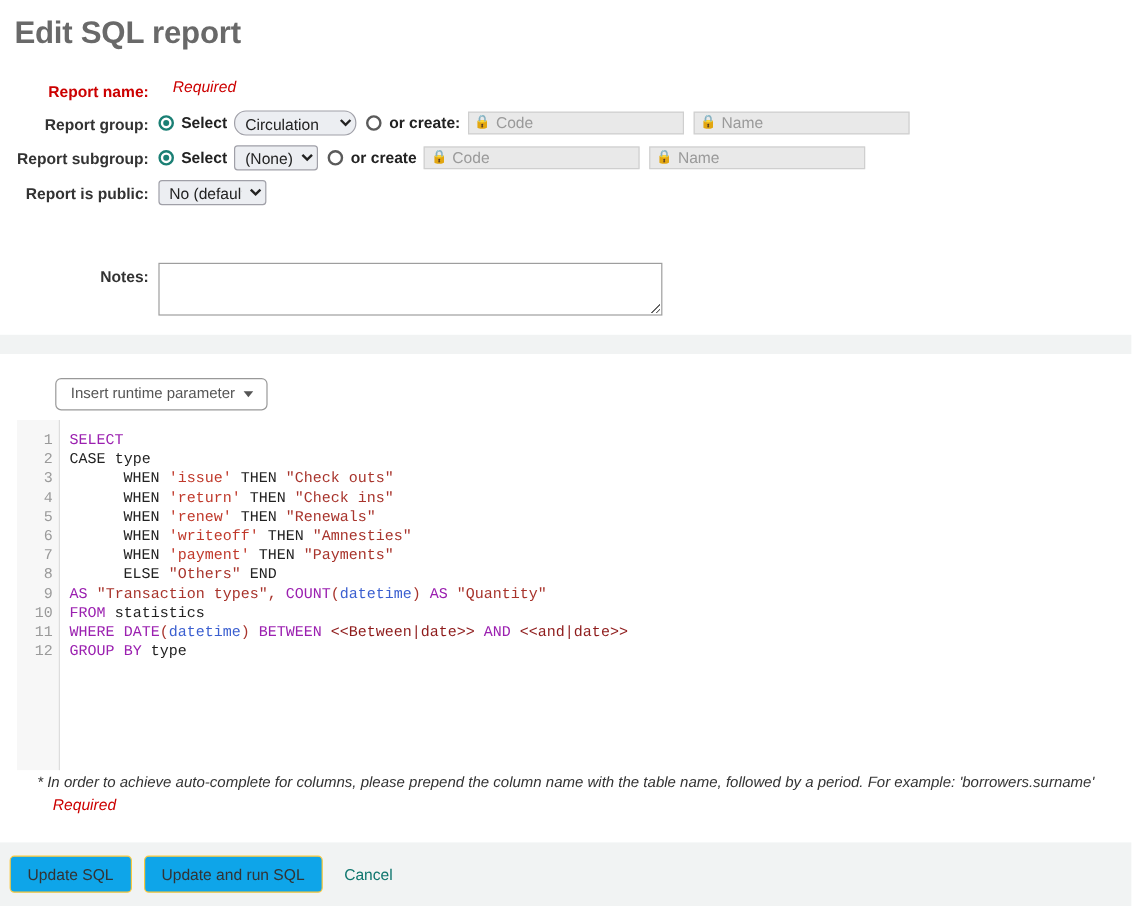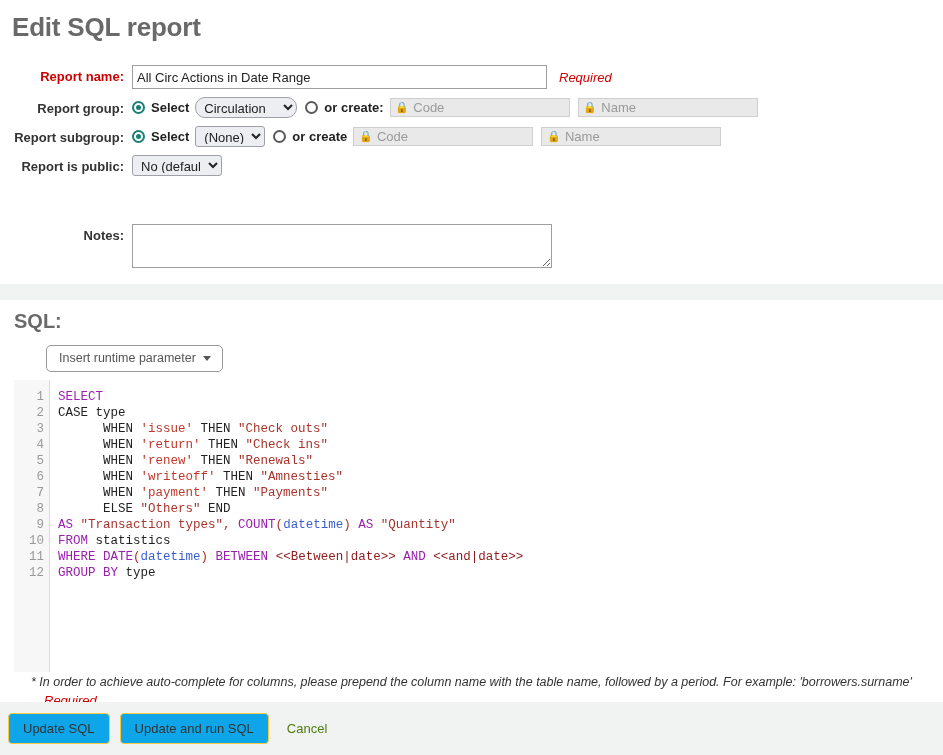--- a/index.html
+++ b/index.html
@@ -278,37 +278,36 @@
     background: #0ea5e9;
     border: 1px solid #fbc93d;
     border-radius: 4px;
     padding: 8px 14px;
     cursor: pointer;
     margin-right: 10px;
     line-height: 1;
   }
   .btn-cancel {
     font-size: 13px;
-    color: #4d7c0f;
+    color: #0f766e;
     text-decoration: none;
     margin-left: 8px;
     cursor: pointer;
   }
 </style>
 </head>
 <body>
 
 <h1 class="page-title">Edit SQL report</h1>
 
 <div class="form-block">
 
   <div class="form-row">
     <div class="form-label required-label">Report name:</div>
     <div class="form-field">
-      <input class="name-input" type="text" value="All Circ Actions in Date Range" style="">
       <span class="hint-required">Required</span>
     </div>
   </div>
 
   <div class="form-row">
     <div class="form-label">Report group:</div>
     <div class="form-field">
       <span class="radio checked"></span>
       <span class="radio-text">Select</span>
       <select class="sel-group">
@@ -362,21 +361,20 @@
     <div class="form-field">
       <textarea class="notes" style=""></textarea>
     </div>
   </div>
 
 </div>
 
 <div class="band"></div>
 
 <div class="sql-section">
-  <h2 class="sql-title">SQL:</h2>
 
   <div class="param-btn-wrap">
     <button class="param-btn">
       <span>Insert runtime parameter</span>
       <span class="caret"></span>
     </button>
   </div>
 
   <div class="editor">
     <div class="gutter">

